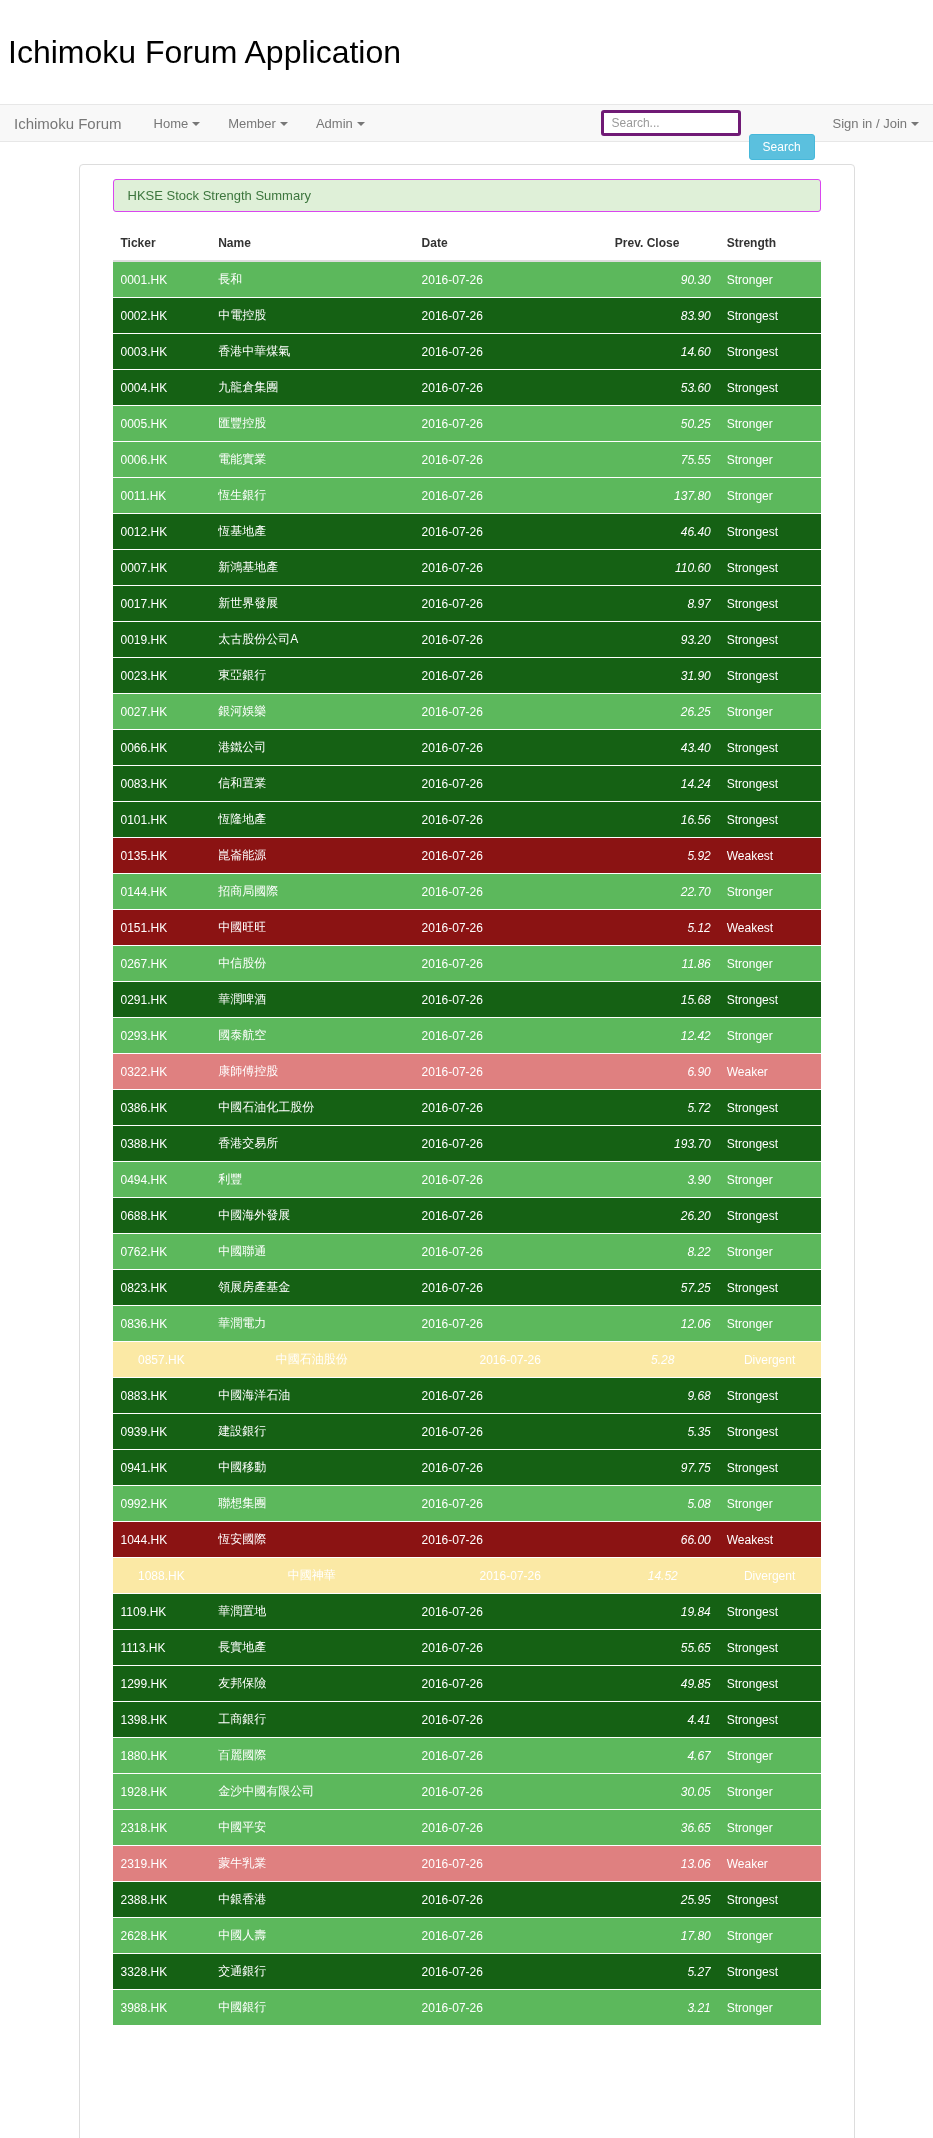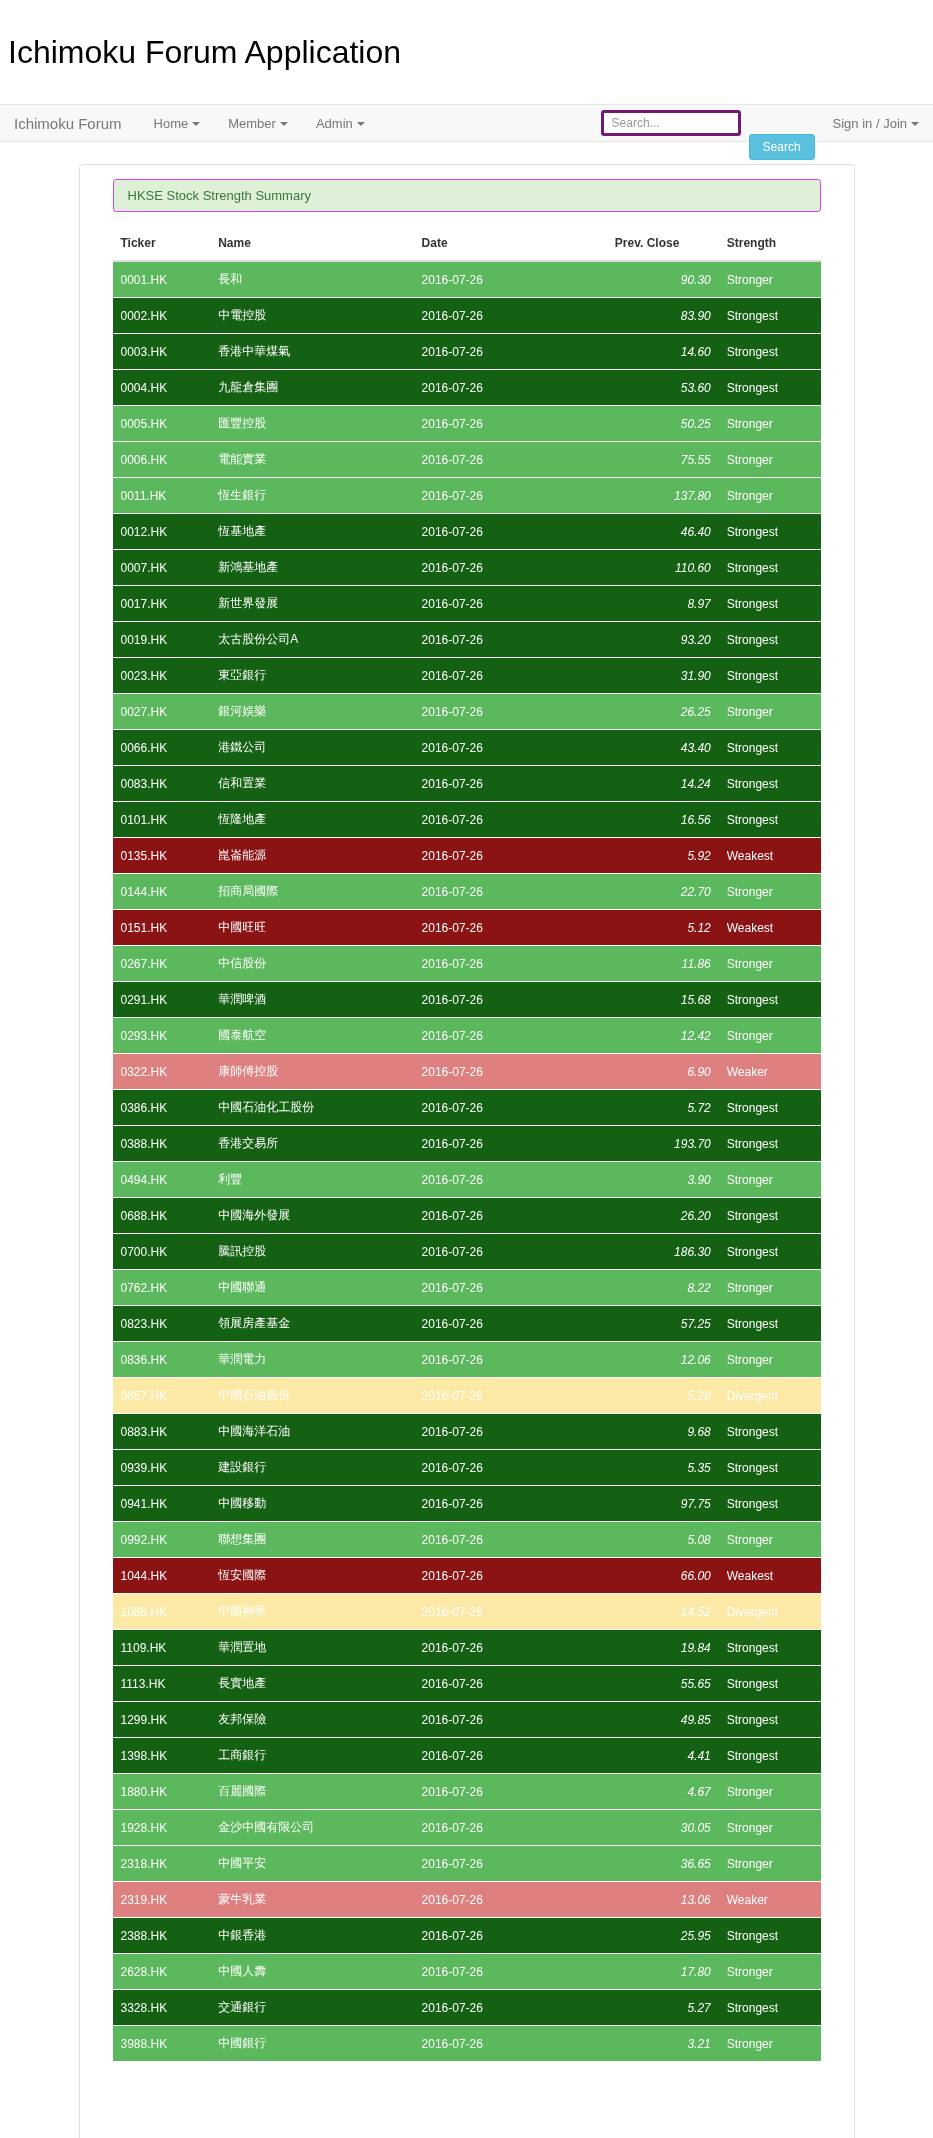--- a/index.html
+++ b/index.html
@@ -142,21 +142,21 @@
   }
   td.c-ticker { width: 96px; }
   td.c-name   { width: 200px; }
   td.c-date   { width: 190px; }
   td.c-close  { text-align: right; width: 110px; padding-right: 14px; font-style: italic; }
   td.c-strength { width: 100px; }
   th.c-close  { text-align: right; padding-right: 14px; }
 
   tr.s-strongest td { background: #156114; }
   tr.s-stronger  td { background: #5cb85c; }
-  tr.s-divergent td { background: #fbe9a5; color: #4a4a38; }
+  tr.s-divergent td { background: #fbe9a5; color: #4a4a38; text-align: center; }
   tr.s-weaker    td { background: #df8080; }
   tr.s-weakest   td { background: #8b1313; }
 </style>
 </head>
 <body>
 
 <h1 class="page-heading">Ichimoku Forum Application</h1>
 
 <div class="navbar">
   <span class="navbar-brand">Ichimoku Forum</span>
@@ -371,27 +371,20 @@
               <td class="c-close">3.90</td>
               <td class="c-strength">Stronger</td>
             </tr>
             <tr class="s-strongest">
               <td class="c-ticker">0688.HK</td>
               <td class="c-name">中國海外發展</td>
               <td class="c-date">2016-07-26</td>
               <td class="c-close">26.20</td>
               <td class="c-strength">Strongest</td>
             </tr>
-            <tr class="s-strongest">
-              <td class="c-ticker">0700.HK</td>
-              <td class="c-name">騰訊控股</td>
-              <td class="c-date">2016-07-26</td>
-              <td class="c-close">186.30</td>
-              <td class="c-strength">Strongest</td>
-            </tr>
             <tr class="s-stronger">
               <td class="c-ticker">0762.HK</td>
               <td class="c-name">中國聯通</td>
               <td class="c-date">2016-07-26</td>
               <td class="c-close">8.22</td>
               <td class="c-strength">Stronger</td>
             </tr>
             <tr class="s-strongest">
               <td class="c-ticker">0823.HK</td>
               <td class="c-name">領展房產基金</td>

